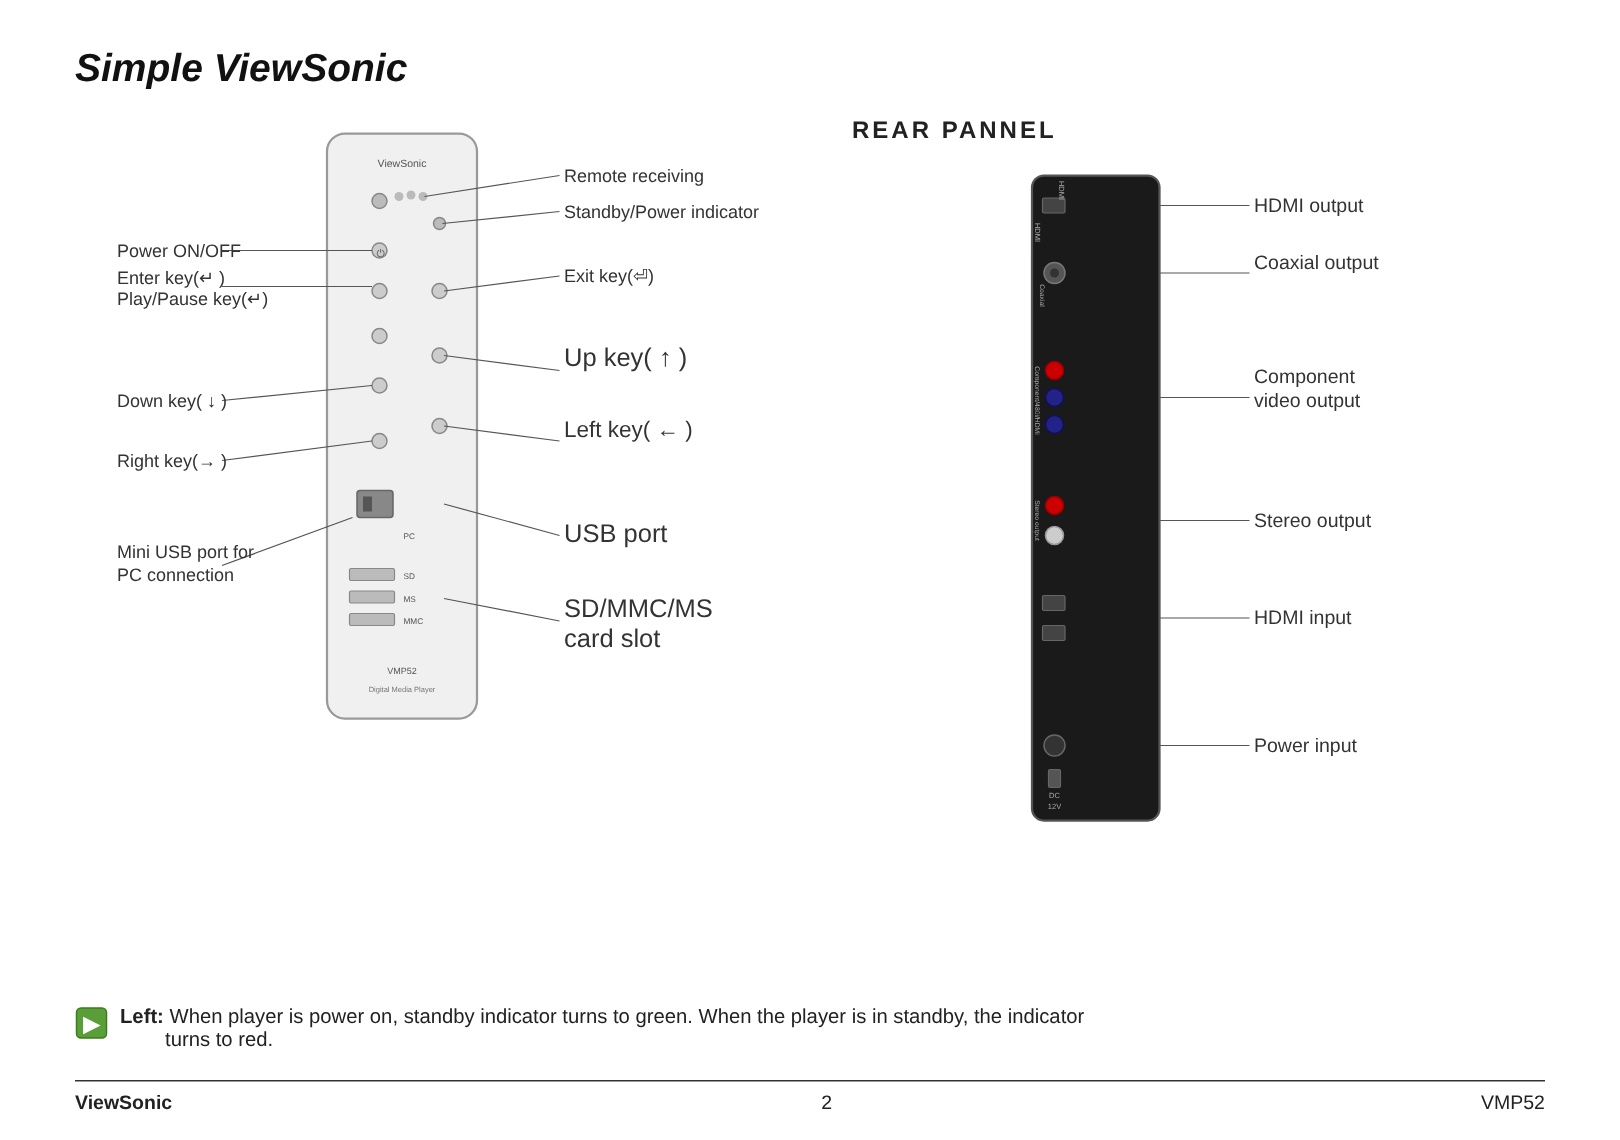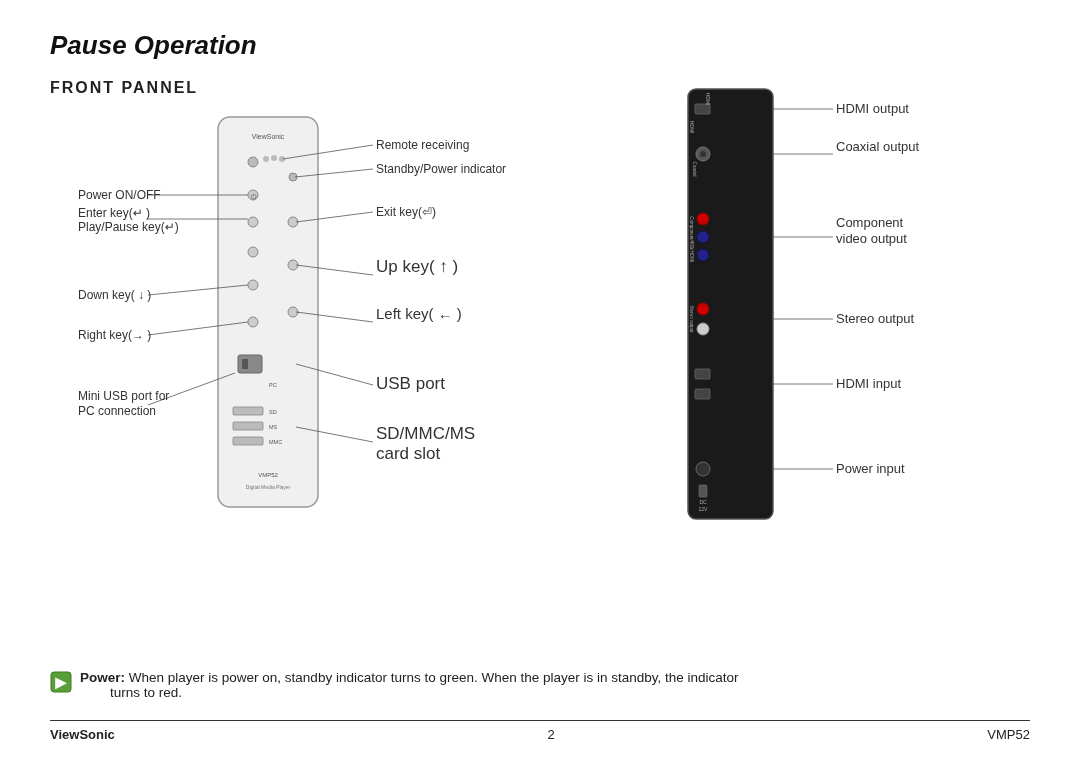--- a/index.html
+++ b/index.html
@@ -109,26 +109,25 @@
 
     svg text {
       font-family: Arial, sans-serif;
     }
   </style>
 </head>
 <body>
 
 <div class="page">
 
-  <div class="page-title">Pause Operation</div>
+  <div class="page-title">Simple ViewSonic</div>
 
   <div class="panels-row">
 
     <div class="front-panel">
-      <div class="panel-heading">Front  pannel</div>
       <div class="front-device-area">
         <svg width="490" height="490" viewBox="0 0 490 490">
 
           <rect x="140" y="10" width="100" height="390" rx="12" ry="12" fill="#f0f0f0" stroke="#999" stroke-width="1.5"></rect>
 
           <text x="190" y="32" text-anchor="middle" font-size="7" fill="#555">ViewSonic</text>
 
           <circle cx="175" cy="55" r="5" fill="#bbb" stroke="#888" stroke-width="1"></circle>
           <circle cx="188" cy="52" r="3" fill="#bbb"></circle>
           <circle cx="196" cy="51" r="3" fill="#bbb"></circle>
@@ -202,20 +201,21 @@
           <text x="0" y="308" font-size="12" fill="#333">PC connection</text>
 
           <line x1="218" y1="320" x2="295" y2="335" stroke="#555" stroke-width="0.8"></line>
           <text x="298" y="332" font-size="17" fill="#333" font-weight="normal">SD/MMC/MS</text>
           <text x="298" y="352" font-size="17" fill="#333" font-weight="normal">card slot</text>
         </svg>
       </div>
     </div>
 
     <div class="rear-panel">
+      <div class="panel-heading">Rear  pannel</div>
       <div class="rear-device-area">
         <svg width="490" height="490" viewBox="0 0 490 490">
 
           <rect x="120" y="10" width="85" height="430" rx="8" ry="8" fill="#1a1a1a" stroke="#555" stroke-width="1.5"></rect>
 
           <rect x="127" y="25" width="15" height="10" rx="1" fill="#444" stroke="#666" stroke-width="0.8"></rect>
           <text x="138" y="20" font-size="5" fill="#aaa" transform="rotate(90,138,20)" text-anchor="middle">HDMI</text>
 
           <circle cx="135" cy="75" r="7" fill="#555" stroke="#777" stroke-width="1"></circle>
           <circle cx="135" cy="75" r="3" fill="#333"></circle>
@@ -264,21 +264,21 @@
 
   </div>
 
   <div class="note-section">
 
     <svg class="note-icon" viewBox="0 0 22 22">
       <rect x="1" y="1" width="20" height="20" rx="3" fill="#5a9e3a" stroke="#3a7e1a" stroke-width="1"></rect>
       <text x="11" y="16" text-anchor="middle" font-size="14" fill="white" font-weight="bold">▶</text>
     </svg>
     <div>
-      <strong>Power:</strong>
+      <strong>Left:</strong>
       <span>  When player is power on, standby indicator turns to green. When the player is in standby, the indicator<br>&nbsp;&nbsp;&nbsp;&nbsp;&nbsp;&nbsp;&nbsp;&nbsp;turns to red.</span>
     </div>
   </div>
 
   <div class="footer">
     <span class="footer-brand">ViewSonic</span>
     <span class="footer-page">2</span>
     <span class="footer-model">VMP52</span>
   </div>
 

